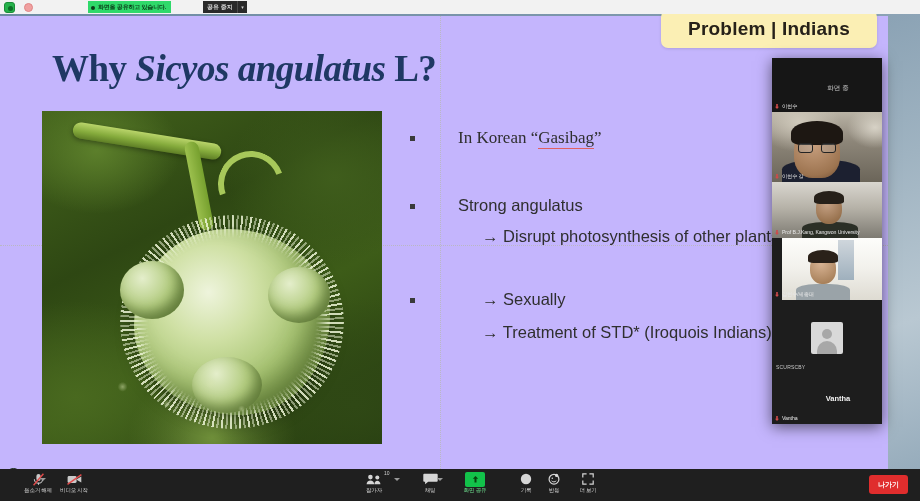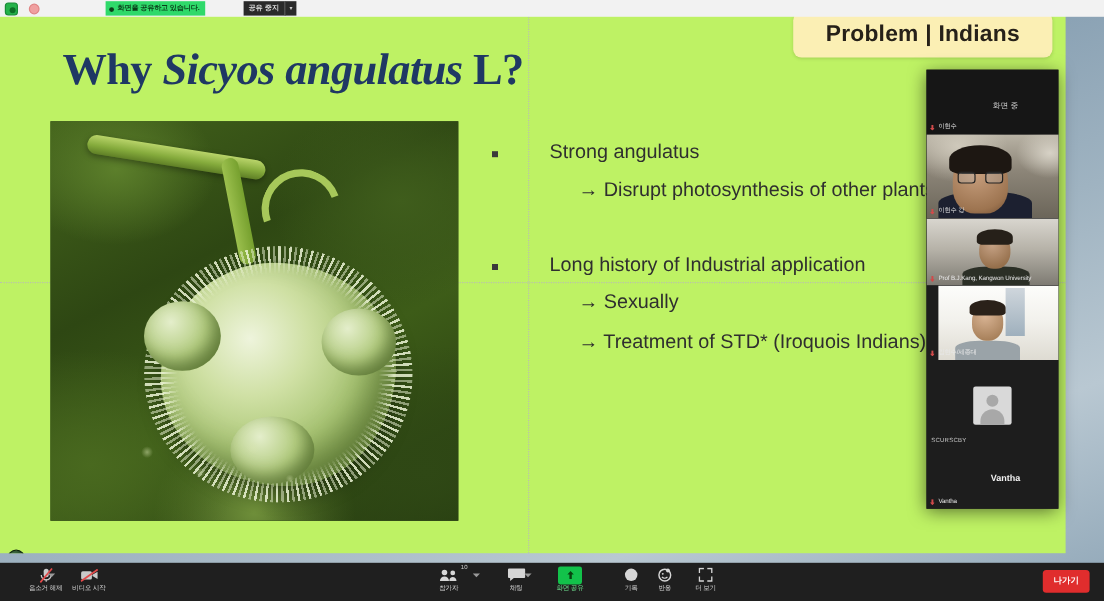--- a/index.html
+++ b/index.html
@@ -49,22 +49,22 @@
     padding:0 4px; white-space:nowrap; font-weight:bold;
   }
   #tb-stop-caret{
     position:absolute; left:237px; top:1px; height:12px; width:10px;
     background:#2a2a2a; color:#cfcfcf; font-size:5px; line-height:12px; text-align:center;
     border-left:1px solid #4a4a4a;
   }
 
   
   #slide{
-    position:absolute; left:0; top:6px; width:888px; height:455px;
-    background:#bef264; overflow:hidden;
+    position:absolute; left:0; top:16px; width:888px; height:455px;
+    background:#c4b5fd; overflow:hidden;
   }
 
   
   .guide-v{
     position:absolute; left:440px; top:0; width:1px; height:455px;
     border-left:1px dotted #b9b9b9; opacity:.85;
   }
   .guide-h{
     position:absolute; left:0; top:229px; width:888px; height:1px;
     border-top:1px dotted #b9b9b9; opacity:.85;
@@ -369,33 +369,35 @@
     <div class="stem2"></div>
     <div class="tendril"></div>
     <div class="fruit"></div>
     <div class="lobe" style="left:78px;  top:150px; width:64px; height:58px;"></div>
     <div class="lobe" style="left:226px; top:156px; width:62px; height:56px;"></div>
     <div class="lobe" style="left:150px; top:246px; width:70px; height:56px;"></div>
     <div class="spots"></div>
   </div>
 
   <div id="bullets">
+    <div class="b-row b-l1 serifish" style="margin-bottom:48px;">
+      <span class="b-mark"></span><span>In Korean “</span><span class="spell">Gasibag</span><span>”</span>
+    </div>
 
     <div class="b-row b-l1" style="margin-bottom:12px;">
       <span class="b-mark"></span>
       <span>Strong angulatus</span>
     </div>
 
     <div class="b-row b-l2" style="margin-bottom:44px;">
       <span>→ Disrupt photosynthesis of other plants</span>
     </div>
 
     <div class="b-row b-l1" style="margin-bottom:12px;">
       <span class="b-mark"></span>
-      <span>Long history of Industrial application</span>
     </div>
 
     <div class="b-row b-l2" style="margin-bottom:14px;">
       <span>→ Sexually</span>
     </div>
 
     <div class="b-row b-l2">
       <span>→ Treatment of STD* (Iroquois Indians)</span>
     </div>
   </div>

